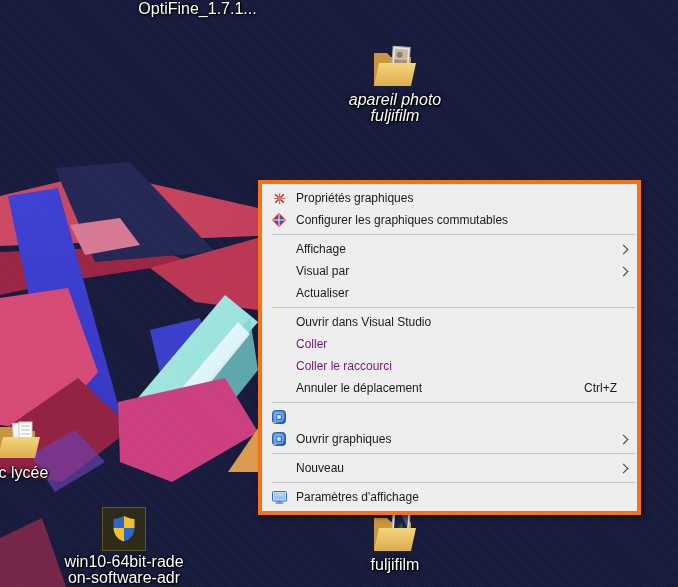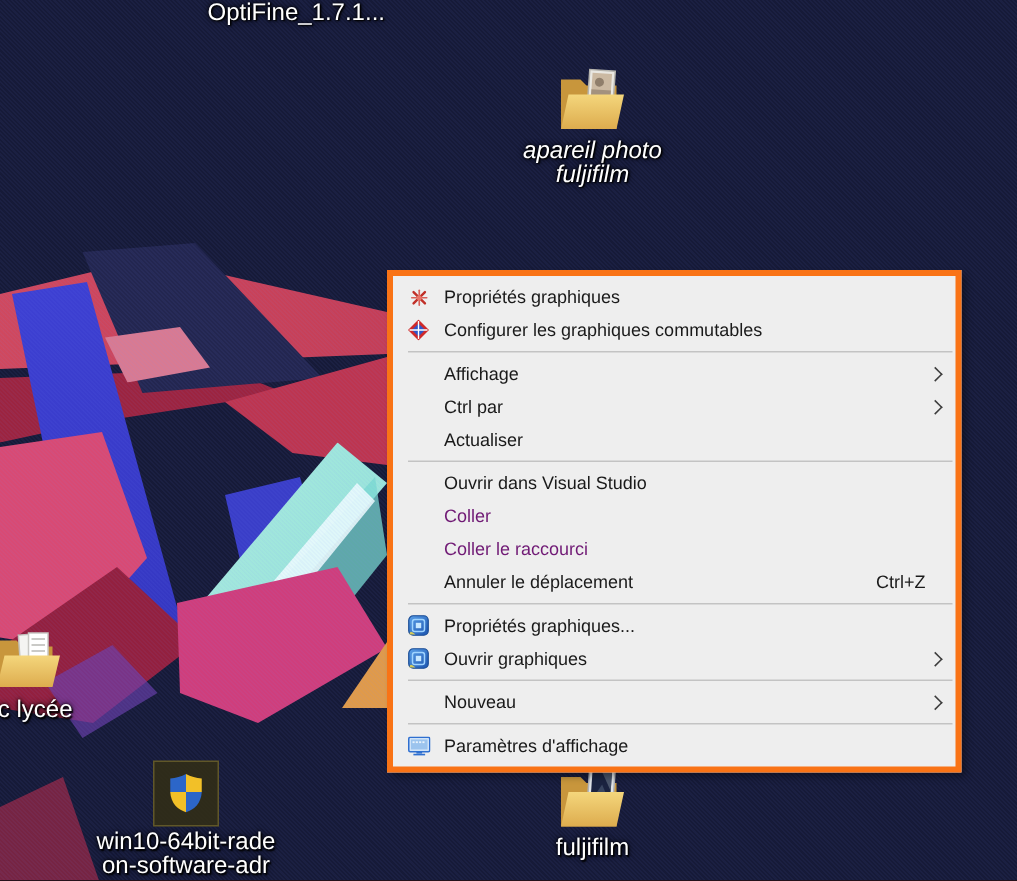--- a/index.html
+++ b/index.html
@@ -166,21 +166,21 @@
       <span class="ml">Configurer les graphiques commutables</span>
     </div>
 
     <div class="sep"></div>
 
     <div class="mi">
       <span class="ml">Affichage</span>
       <span class="arrow"></span>
     </div>
     <div class="mi">
-      <span class="ml">Ctrl par</span>
+      <span class="ml">Visual par</span>
       <span class="arrow"></span>
     </div>
     <div class="mi">
       <span class="ml">Actualiser</span>
     </div>
 
     <div class="sep"></div>
 
     <div class="mi">
       <span class="ml">Ouvrir dans Visual Studio</span>
@@ -200,21 +200,20 @@
 
     <div class="mi">
       <span class="mic">
         <svg width="14" height="14" viewBox="0 0 14 14">
           <rect x="0.5" y="0.5" width="13" height="13" rx="3" fill="url(#gIntel)" stroke="#174a94" stroke-width="0.8"></rect>
           <rect x="3" y="3" width="8" height="8" rx="1.5" fill="none" stroke="#9fd4ff" stroke-width="1"></rect>
           <rect x="5.2" y="5.2" width="3.6" height="3.6" fill="#c6e7ff"></rect>
           <path d="M1 13 Q1 9.4 5 13 Z" fill="#e5d44e" opacity="0.9"></path>
         </svg>
       </span>
-      <span class="ml">Propriétés graphiques...</span>
     </div>
     <div class="mi">
       <span class="mic">
         <svg width="14" height="14" viewBox="0 0 14 14">
           <rect x="0.5" y="0.5" width="13" height="13" rx="3" fill="url(#gIntel)" stroke="#174a94" stroke-width="0.8"></rect>
           <rect x="3" y="3" width="8" height="8" rx="1.5" fill="none" stroke="#9fd4ff" stroke-width="1"></rect>
           <rect x="5.2" y="5.2" width="3.6" height="3.6" fill="#c6e7ff"></rect>
           <path d="M1 13 Q1 9.4 5 13 Z" fill="#e5d44e" opacity="0.9"></path>
         </svg>
       </span>

